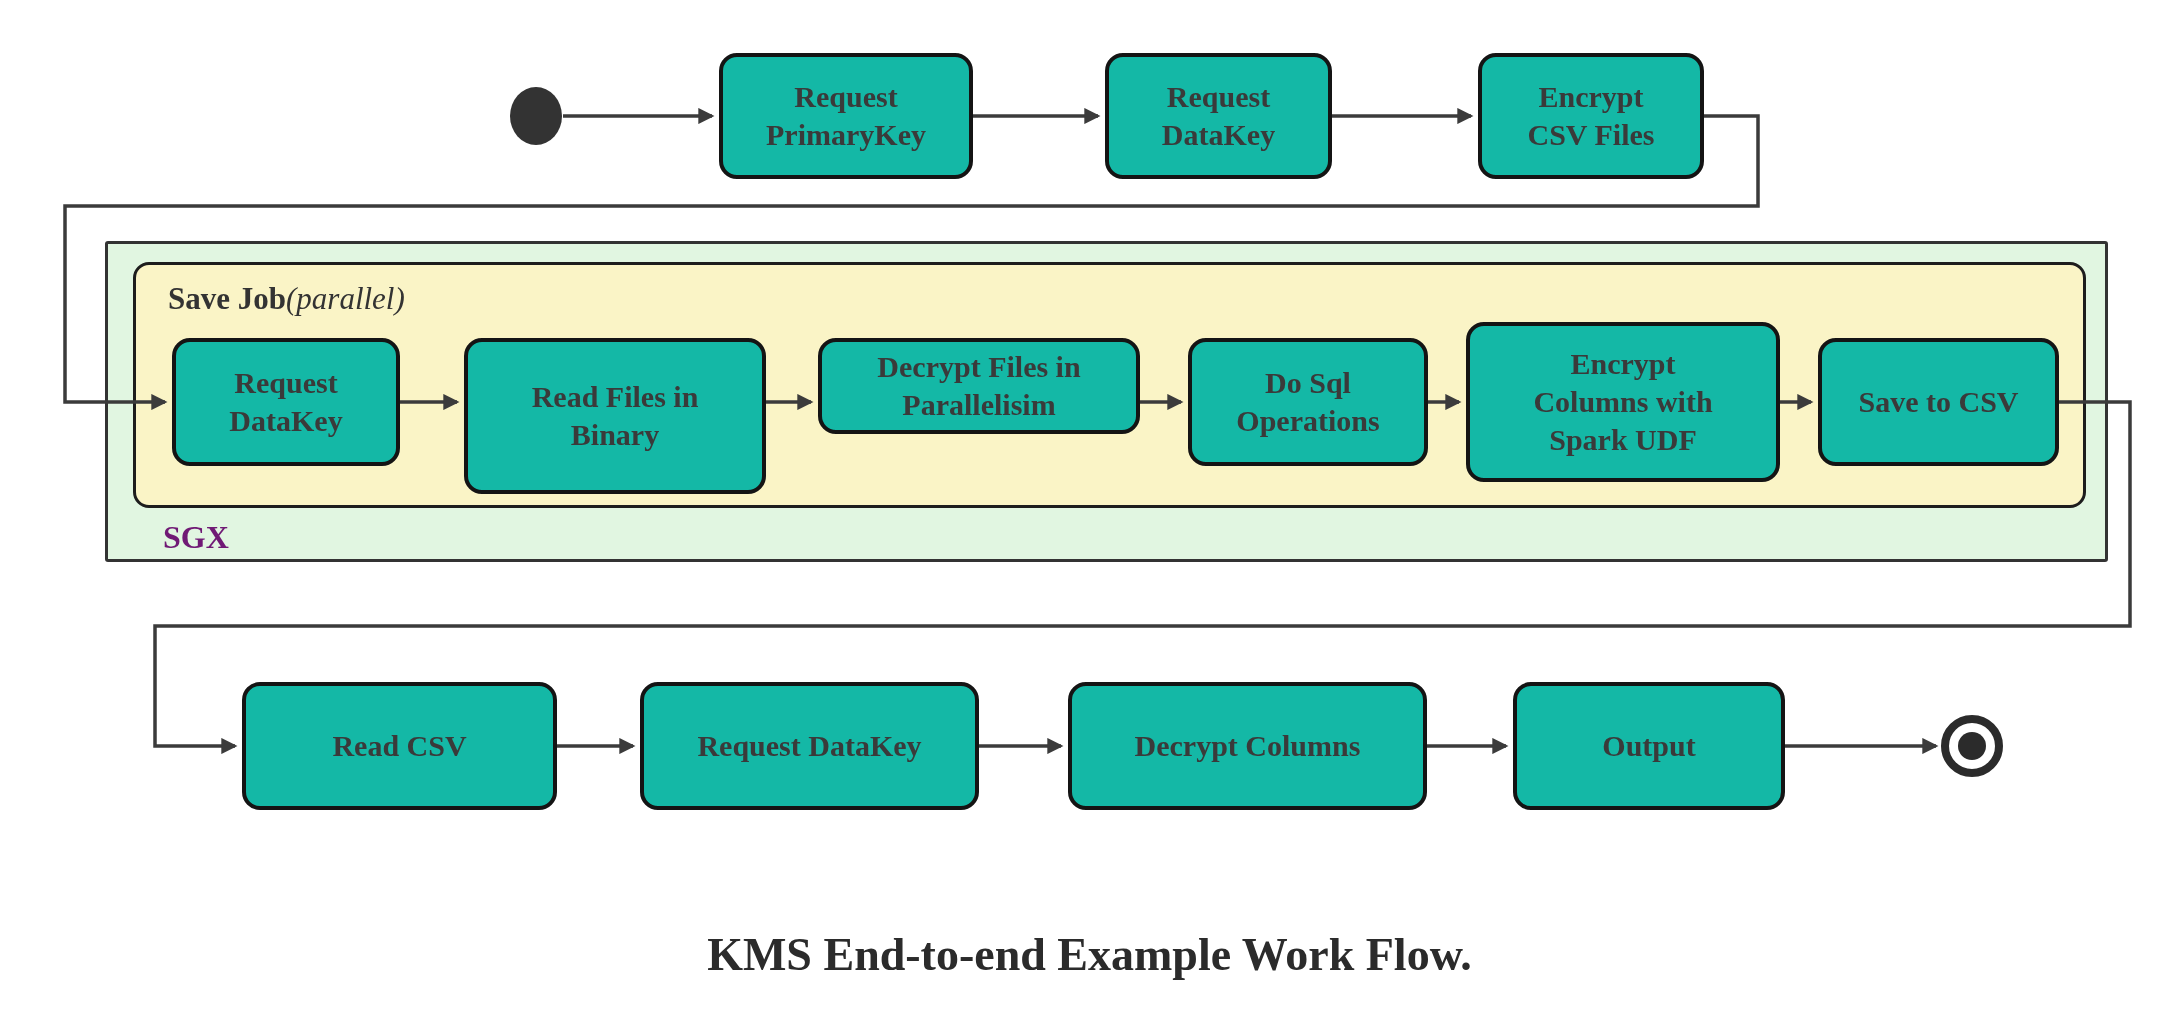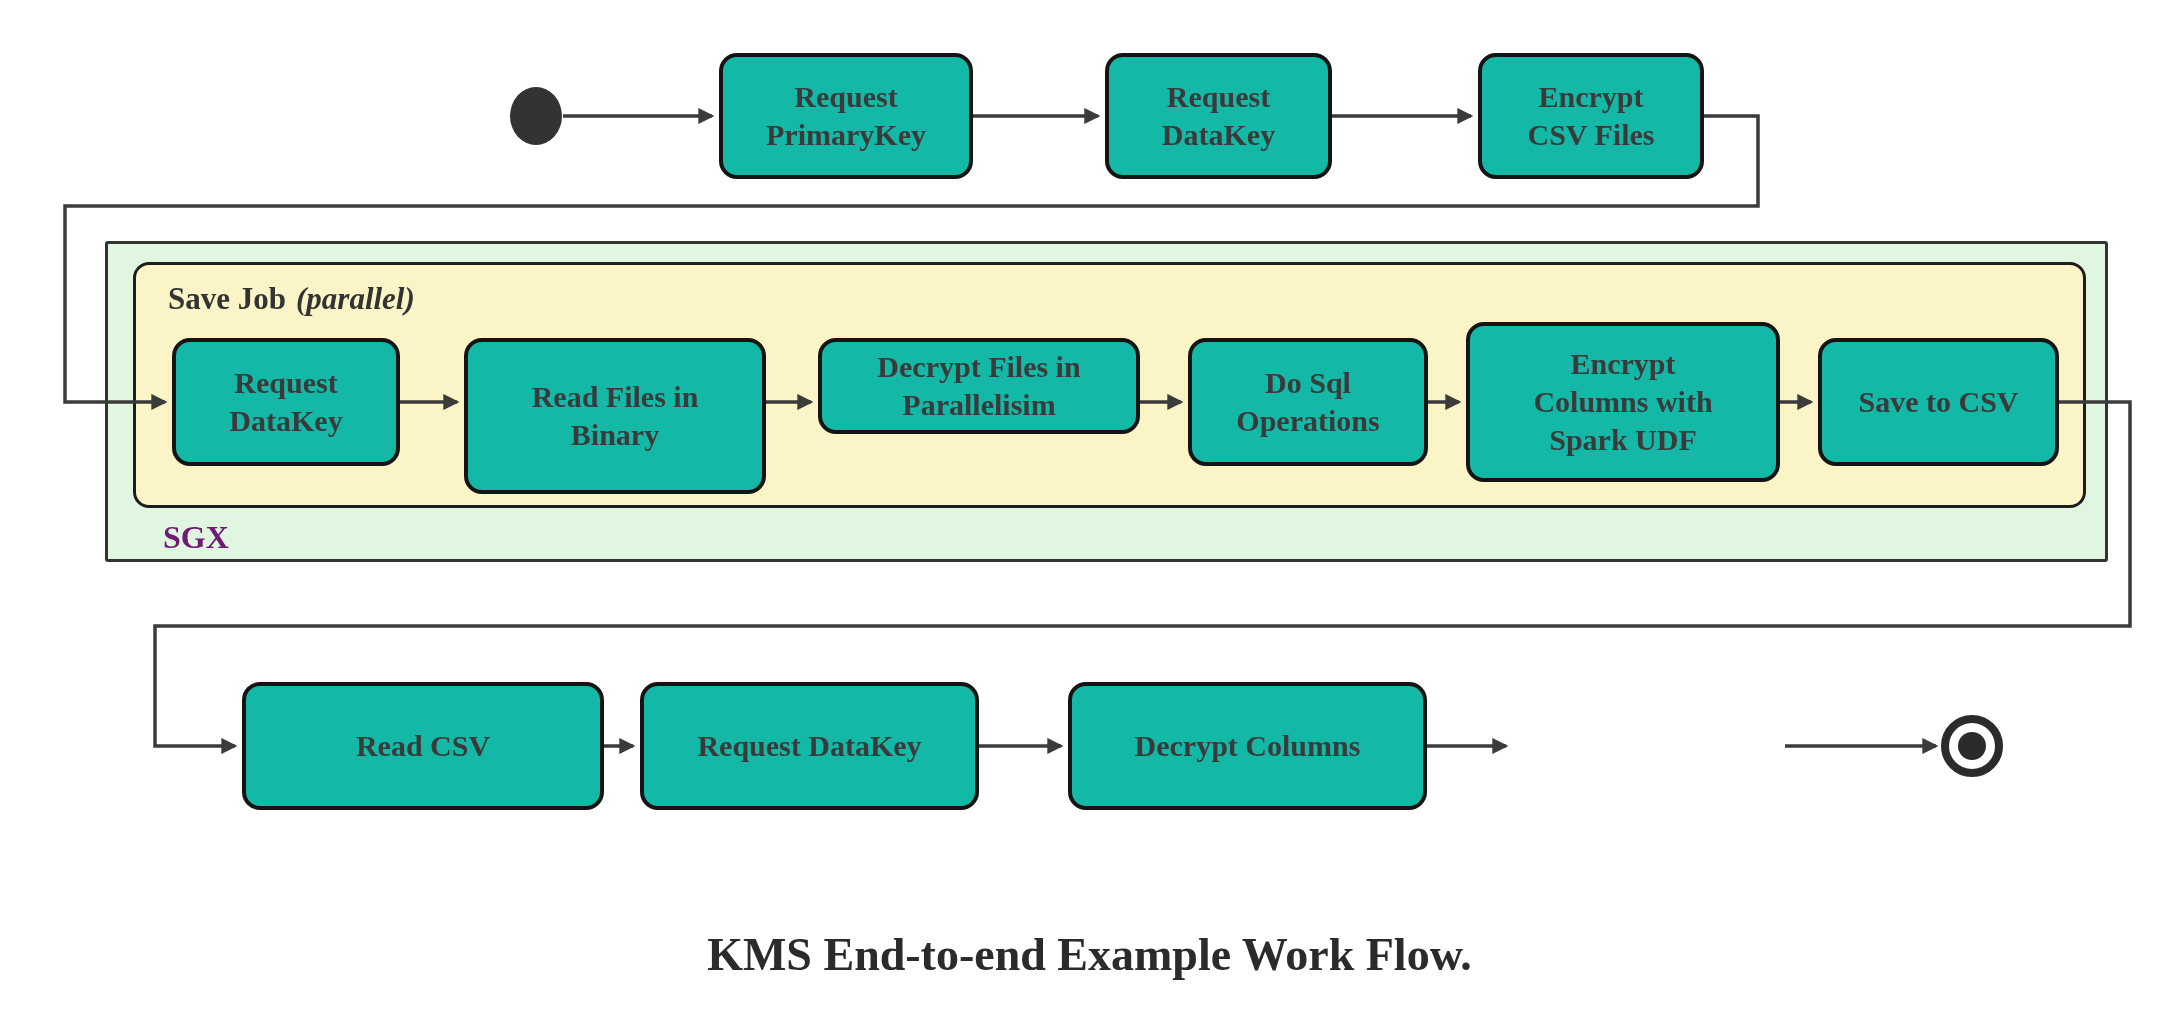--- a/index.html
+++ b/index.html
@@ -18,21 +18,21 @@
   }
   .spark-box{
     left:133px;top:262px;width:1953px;height:246px;
     background:#faf4c6;border:3px solid #1d1d1d;border-radius:16px;
   }
   .spark-label{
     position:absolute;left:32px;top:16px;
     font-size:31px;color:#333333;white-space:nowrap;
   }
   .spark-label .bold{font-weight:bold;}
-  .spark-label .ital{font-style:italic;font-weight:bold;margin-left:10px;}
+  .spark-label .ital{font-style:italic;font-weight:normal;}
   .sgx-label{
     position:absolute;left:55px;top:275px;
     font-weight:bold;font-size:32px;color:#701a75;
   }
   
   .node{
     position:absolute;box-sizing:border-box;
     background:#14b8a6;border:4px solid #141414;border-radius:18px;
     display:flex;align-items:center;justify-content:center;
     text-align:center;font-weight:bold;font-size:30px;line-height:38px;
@@ -106,19 +106,20 @@
 Binary</div>
   <div class="node" style="left:818px;top:338px;width:322px;height:96px;">Decrypt Files in
 Parallelisim</div>
   <div class="node" style="left:1188px;top:338px;width:240px;height:128px;">Do Sql
 Operations</div>
   <div class="node" style="left:1466px;top:322px;width:314px;height:160px;">Encrypt
 Columns with
 Spark UDF</div>
   <div class="node" style="left:1818px;top:338px;width:241px;height:128px;">Save to CSV</div>
 
-  <div class="node" style="left:242px;top:682px;width:362px;height:128px;">Read CSV</div>
+  <div class="node" style="left:242px;top:682px;width:315px;height:128px;">Read CSV</div>
   <div class="node" style="left:640px;top:682px;width:339px;height:128px;">Request DataKey</div>
   <div class="node" style="left:1068px;top:682px;width:359px;height:128px;">Decrypt Columns</div>
+  <div class="node" style="left:1513px;top:682px;width:272px;height:128px;">Output</div>
 
   <div class="caption">KMS End-to-end Example Work Flow.</div>
 
 </div>
 
 </body></html>

